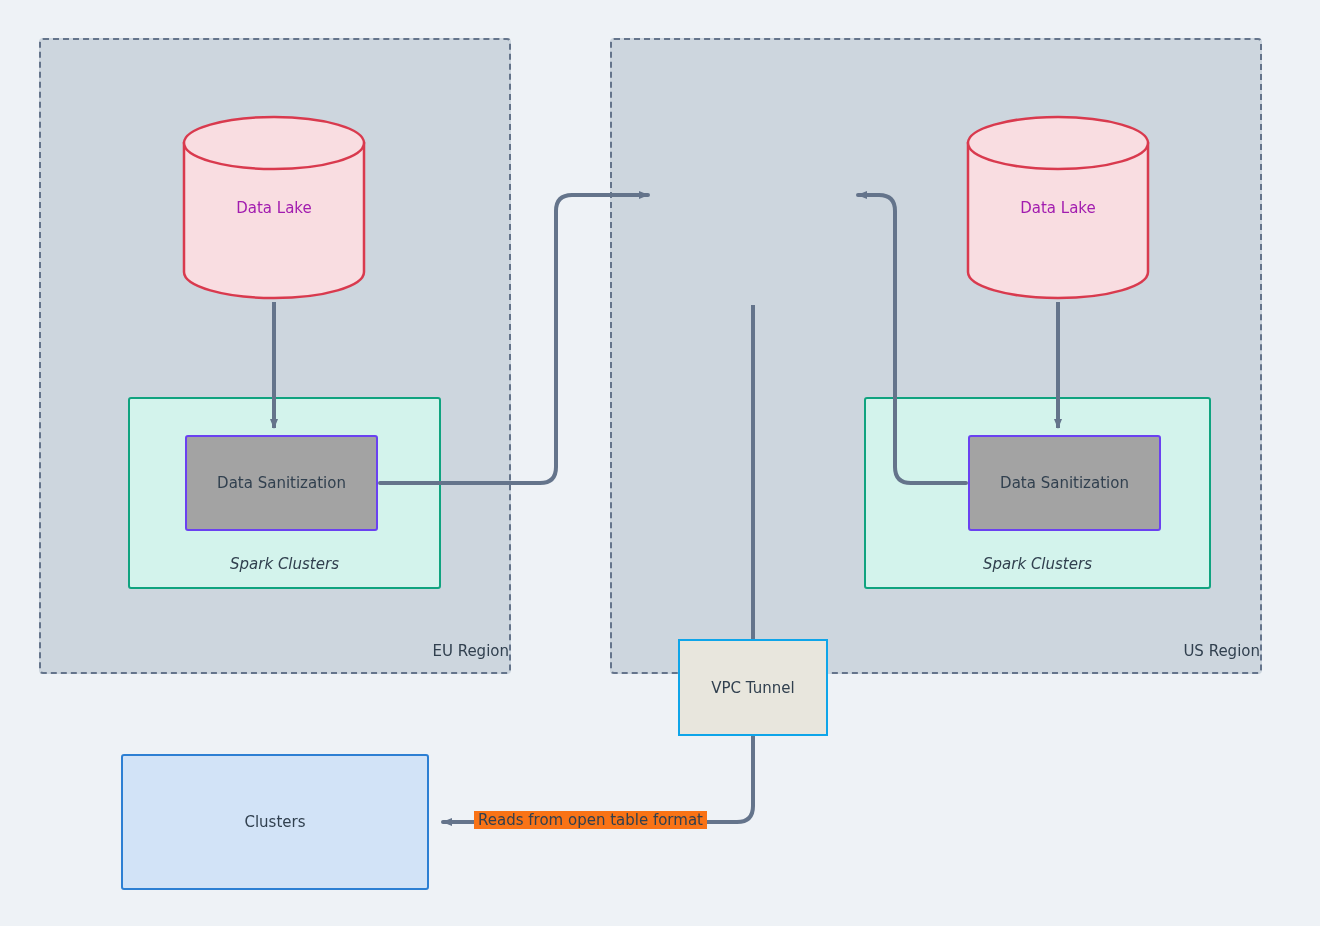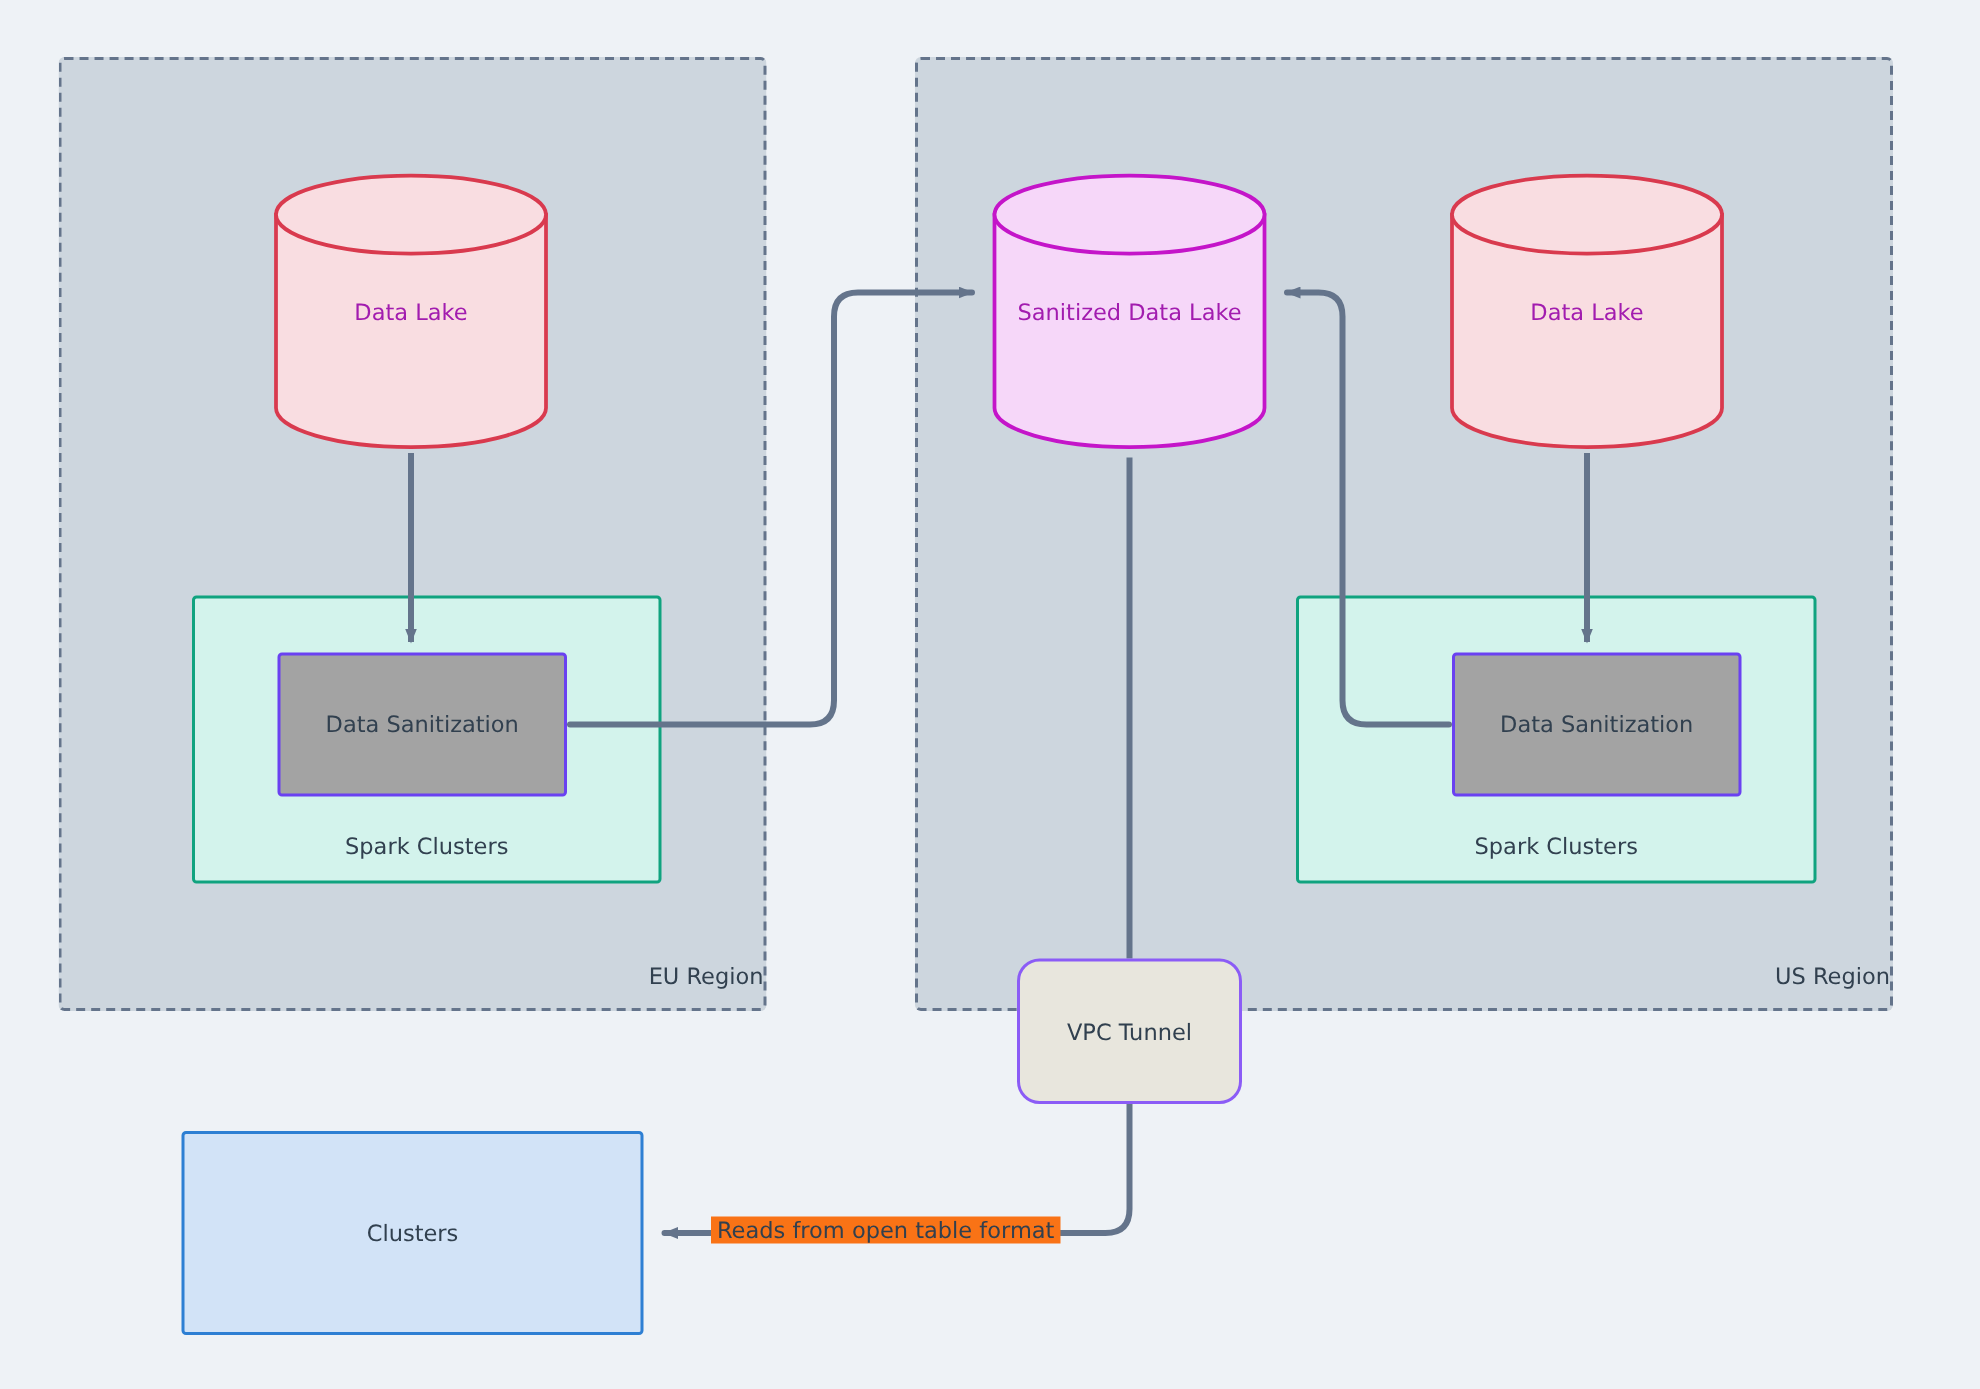--- a/index.html
+++ b/index.html
@@ -53,20 +53,21 @@
     font-size: 15px;
     color: #a21caf;
     pointer-events: none;
   }
   .spark-box {
     position: absolute;
     box-sizing: border-box;
     background: #d3f3ec;
     border: 2px solid #10a37f;
     border-radius: 3px;
+    font-style: italic;
   }
   .spark-label {
     position: absolute;
     left: 0;
     right: 0;
     bottom: 14px;
     text-align: center;
     font-size: 15px;
     color: #31404f;
   }
@@ -79,22 +80,22 @@
     display: flex;
     align-items: center;
     justify-content: center;
     font-size: 15px;
     color: #31404f;
   }
   .vpc-box {
     position: absolute;
     box-sizing: border-box;
     background: #e8e6dd;
-    border: 2px solid #8b5cf6;
-    border-radius: 15px;
+    border: 2px solid #0ea5e9;
+    border-radius: 0;
     display: flex;
     align-items: center;
     justify-content: center;
     font-size: 15px;
     color: #31404f;
   }
   .snowflake-box {
     position: absolute;
     box-sizing: border-box;
     background: #d2e3f7;
@@ -169,27 +170,20 @@
   </svg>
 
   <div class="cyl" style="left:182px; top:115px; width:184px; height:185px;">
     <svg width="184" height="185" viewBox="0 0 184 185">
       <path d="M2,28 L2,157 A90,26 0 0 0 182,157 L182,28 Z" fill="#f9dde1" stroke="#d93a4e" stroke-width="2.5"></path>
       <ellipse cx="92" cy="28" rx="90" ry="26" fill="#f9dde1" stroke="#d93a4e" stroke-width="2.5"></ellipse>
     </svg>
     <div class="cyl-label">Data Lake</div>
   </div>
 
-  <div class="cyl" style="left:661px; top:115px; width:184px; height:185px;">
-    <svg width="184" height="185" viewBox="0 0 184 185">
-      <path d="M2,28 L2,157 A90,26 0 0 0 182,157 L182,28 Z" fill="#f6d7f9" stroke="#c415c9" stroke-width="2.5"></path>
-      <ellipse cx="92" cy="28" rx="90" ry="26" fill="#f6d7f9" stroke="#c415c9" stroke-width="2.5"></ellipse>
-    </svg>
-    <div class="cyl-label">Sanitized Data Lake</div>
-  </div>
 
   <div class="cyl" style="left:966px; top:115px; width:184px; height:185px;">
     <svg width="184" height="185" viewBox="0 0 184 185">
       <path d="M2,28 L2,157 A90,26 0 0 0 182,157 L182,28 Z" fill="#f9dde1" stroke="#d93a4e" stroke-width="2.5"></path>
       <ellipse cx="92" cy="28" rx="90" ry="26" fill="#f9dde1" stroke="#d93a4e" stroke-width="2.5"></ellipse>
     </svg>
     <div class="cyl-label">Data Lake</div>
   </div>
 
   <div class="sanitize-box" style="left:185px; top:435px; width:193px; height:96px;">

